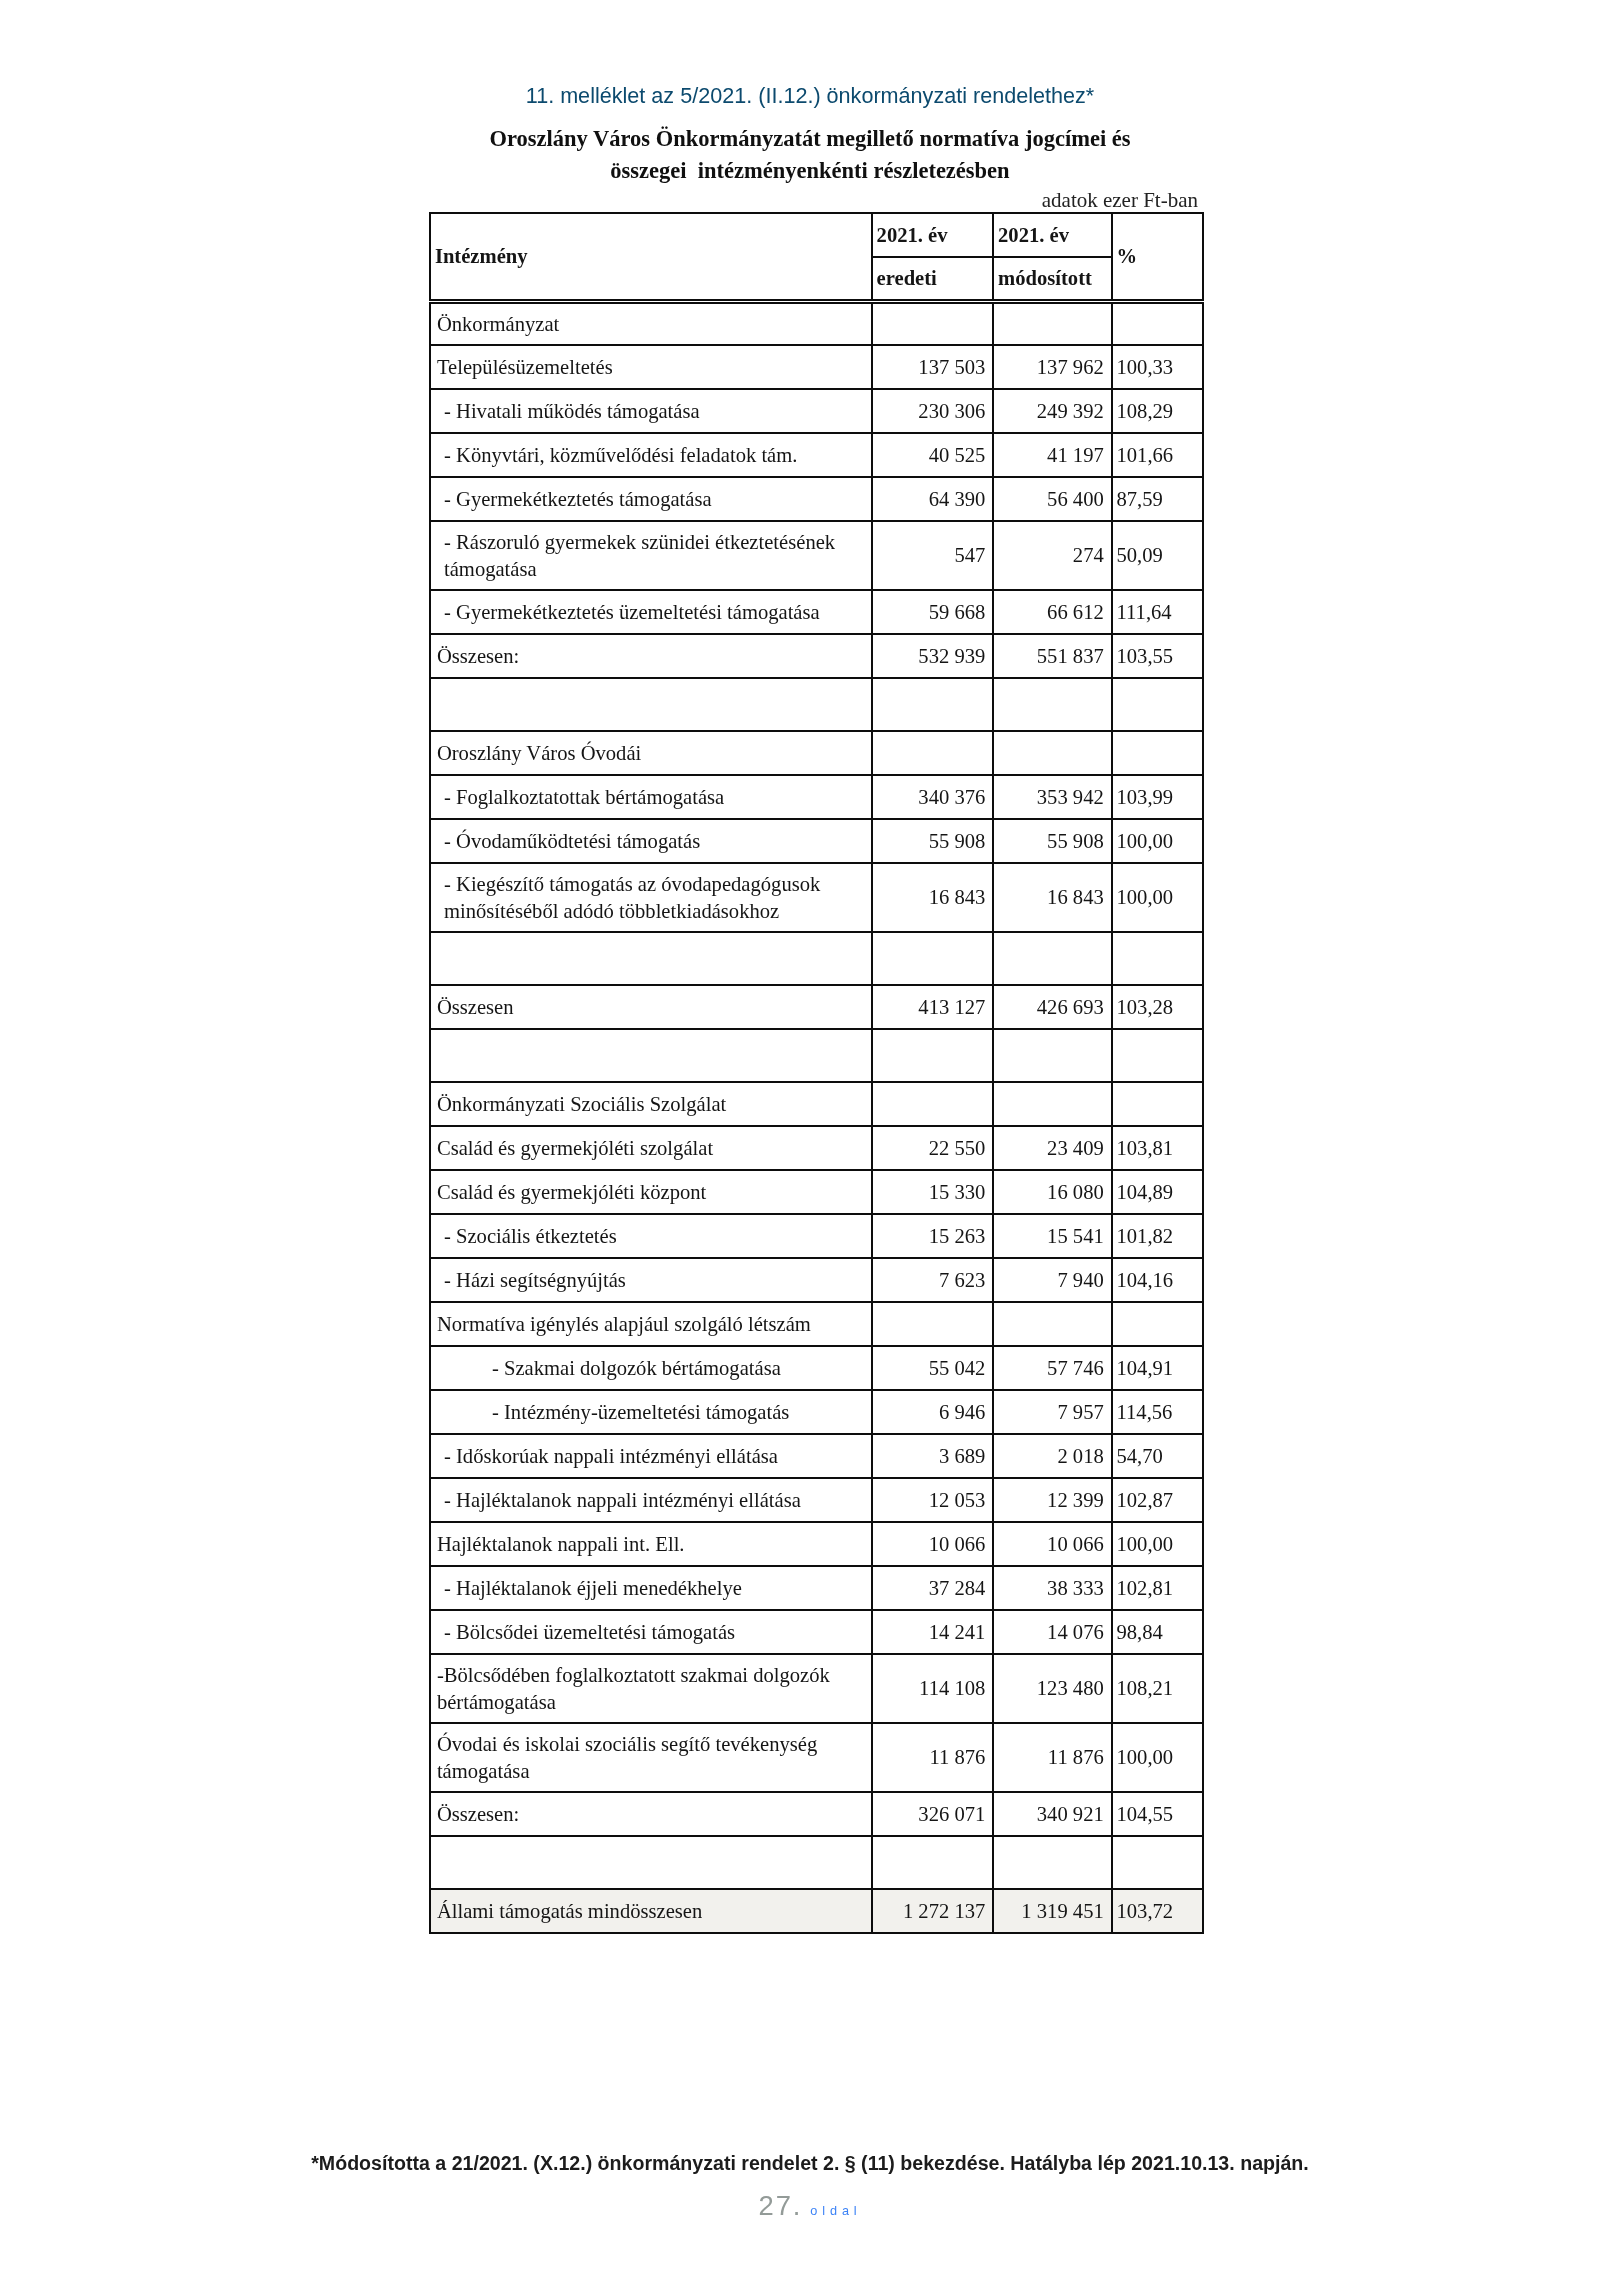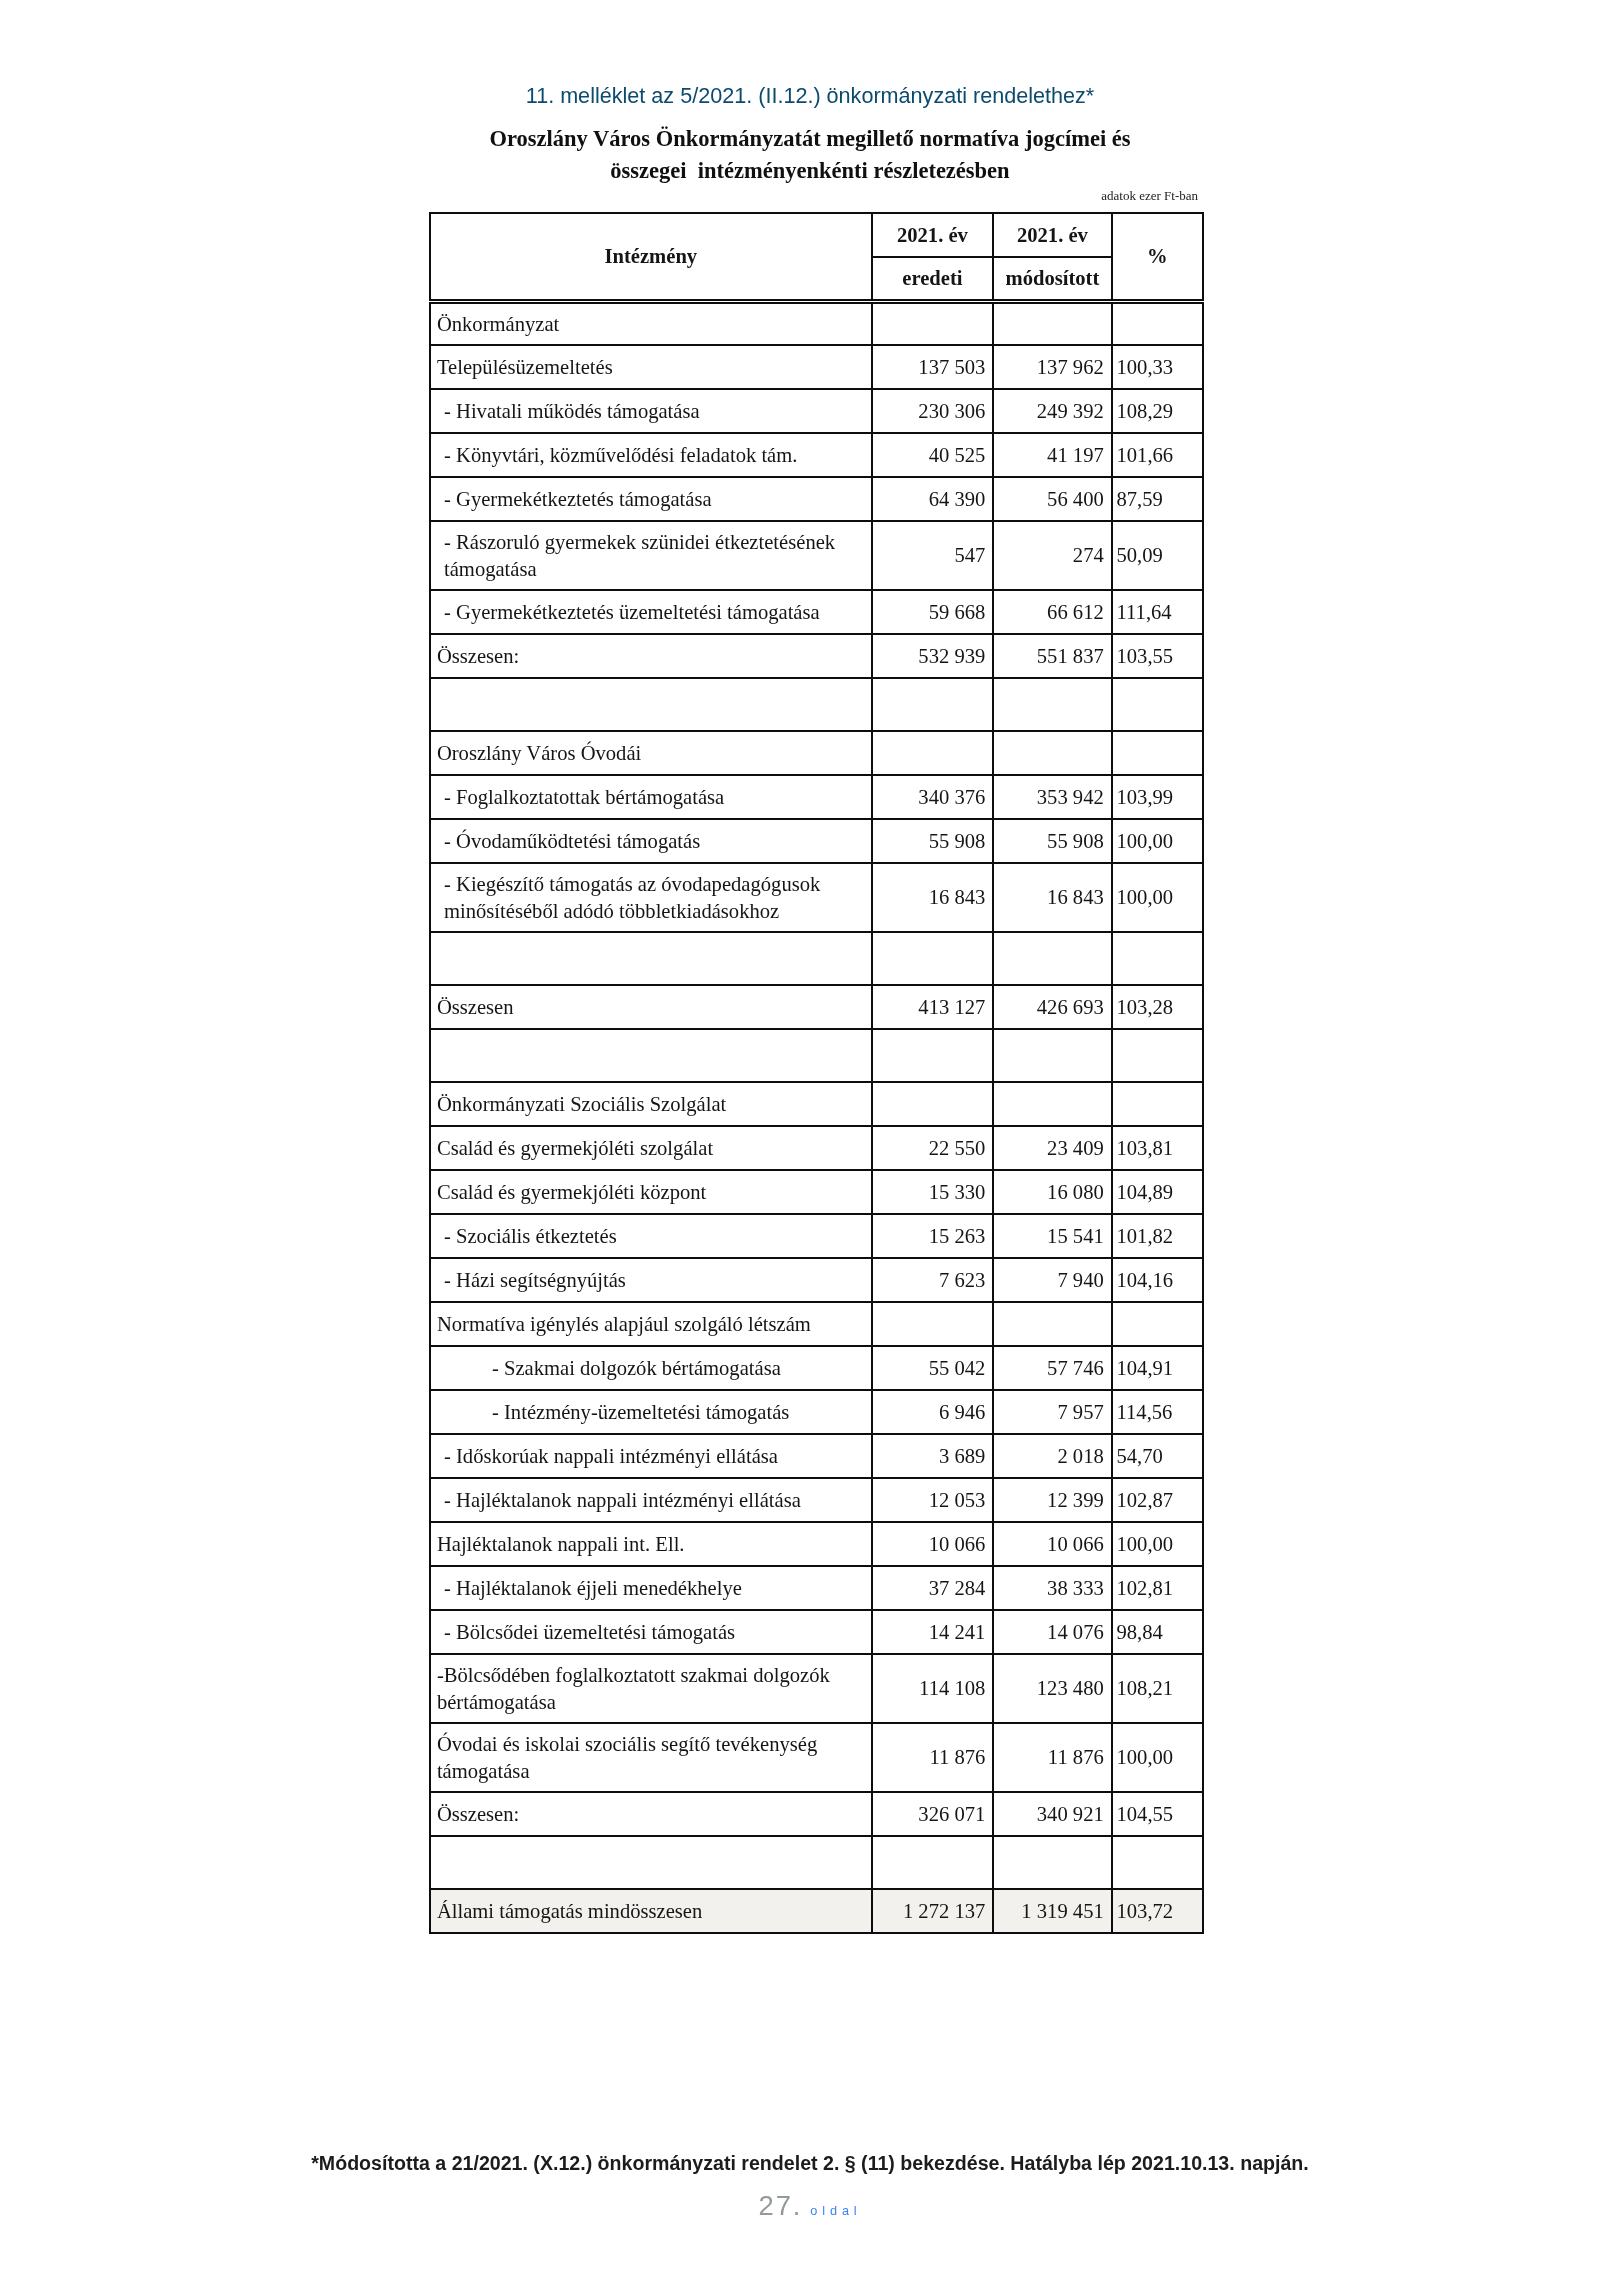--- a/index.html
+++ b/index.html
@@ -30,21 +30,21 @@
     font-size: 22.5px;
     line-height: 32px;
     color: #101010;
   }
   .doc-title .line { white-space: pre-wrap; }
 
   .units-note {
     position: absolute;
     top: 188px; left: 429px; width: 769px;
     text-align: right;
-    font-size: 13px;
+    font-size: 21px;
     color: #222;
   }
 
   table.norm-table {
     position: absolute;
     top: 212px; left: 429px;
     width: 775px;
     border-collapse: collapse;
     table-layout: fixed;
     border: 2.9px solid #0d0d0d;
@@ -57,21 +57,21 @@
 
   .norm-table th, .norm-table td {
     border: 2px solid #0d0d0d;
     vertical-align: middle;
     overflow: hidden;
   }
   .norm-table thead { border-bottom: 5.9px double #0d0d0d; }
   .norm-table thead tr { height: 44px; }
   .norm-table th {
     font-weight: bold;
-    text-align: center;
+    text-align: left;
     font-size: 20.6px;
     padding: 2px 3.9px;
   }
 
   .norm-table tbody tr { height: 44px; }
   .norm-table tbody tr.row-tall { height: 69px; }
   .norm-table tbody tr.row-empty { height: 53px; }
 
   td.c-label { text-align: left; padding: 2.9px 5.9px 2.9px 5.9px; line-height: 26.5px; }
   td.c-num   { text-align: right; padding: 2.9px 6.9px 2.9px 3.9px; }

